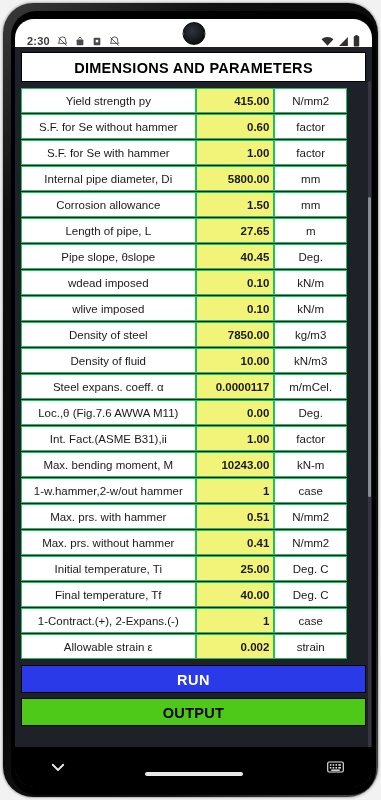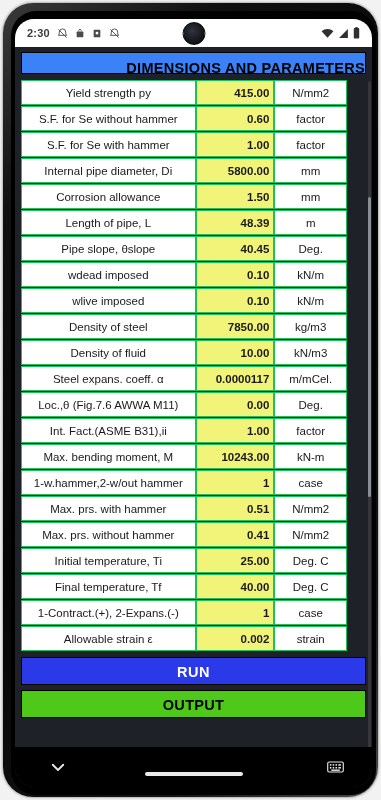--- a/index.html
+++ b/index.html
@@ -19,21 +19,21 @@
     position:absolute;left:8px;top:8px;width:365px;height:784px;
     border-radius:25px;background:#000;overflow:hidden;
   }
   .screen{
     position:absolute;left:4px;top:8px;width:357px;height:768px;
     background:#1f2128;border-radius:19px;overflow:hidden;
   }
   
   .statusbar{
     position:relative;height:28px;background:#ffffff;
-    display:flex;align-items:center;padding:0 12px;
+    display:flex;align-items:flex-end;padding:0 12px;
   }
   .sb-time{font-size:11px;color:#3b3b3b;font-weight:600;letter-spacing:.2px;}
   .sb-left-icons{display:flex;align-items:center;gap:7px;margin-left:7px;}
   .sb-spacer{flex:1;}
   .sb-right-icons{display:flex;align-items:center;gap:4px;}
   .sb-ic{display:block;}
   .camera-hole{
     position:absolute;left:50%;top:3px;transform:translateX(-50%);
     width:21px;height:21px;border-radius:50%;
     background:radial-gradient(circle at 42% 38%,#30343c 0%,#141619 60%,#000 100%);
@@ -43,23 +43,22 @@
   .app{
     position:relative;height:740px;background:#1f2128;
     padding:5px 6px 0 6px;box-sizing:border-box;overflow:hidden;
   }
   .banner{
     border:1px solid #000;box-sizing:border-box;
     text-align:center;font-weight:bold;color:#000;
     letter-spacing:.3px;
   }
   .banner-title{
-    background:#3b82f6;height:22px;line-height:30px;font-size:14.5px;
+    background:#ffffff;height:30px;line-height:30px;font-size:14.5px;
     margin-bottom:5px;
-    text-align:right;
   }
   .run-btn{
     background:#2a3ae8;color:#fff;height:28px;line-height:28px;
     font-size:14.5px;font-weight:bold;text-align:center;
     border:1px solid #000;box-sizing:border-box;margin:5px 0 5px 0;
     letter-spacing:.5px;
   }
   .banner-output{
     background:#4ec91a;height:28px;line-height:28px;font-size:14.5px;
     margin-bottom:5px;
@@ -165,21 +164,21 @@
                 <td class="c-value">5800.00</td>
                 <td class="c-unit">mm</td>
               </tr>
           <tr>
                 <td class="c-label">Corrosion allowance</td>
                 <td class="c-value">1.50</td>
                 <td class="c-unit">mm</td>
               </tr>
           <tr>
                 <td class="c-label">Length of pipe, L</td>
-                <td class="c-value">48.39</td>
+                <td class="c-value">27.65</td>
                 <td class="c-unit">m</td>
               </tr>
           <tr>
                 <td class="c-label">Pipe slope, θslope</td>
                 <td class="c-value">40.45</td>
                 <td class="c-unit">Deg.</td>
               </tr>
           <tr>
                 <td class="c-label">wdead imposed</td>
                 <td class="c-value">0.10</td>

